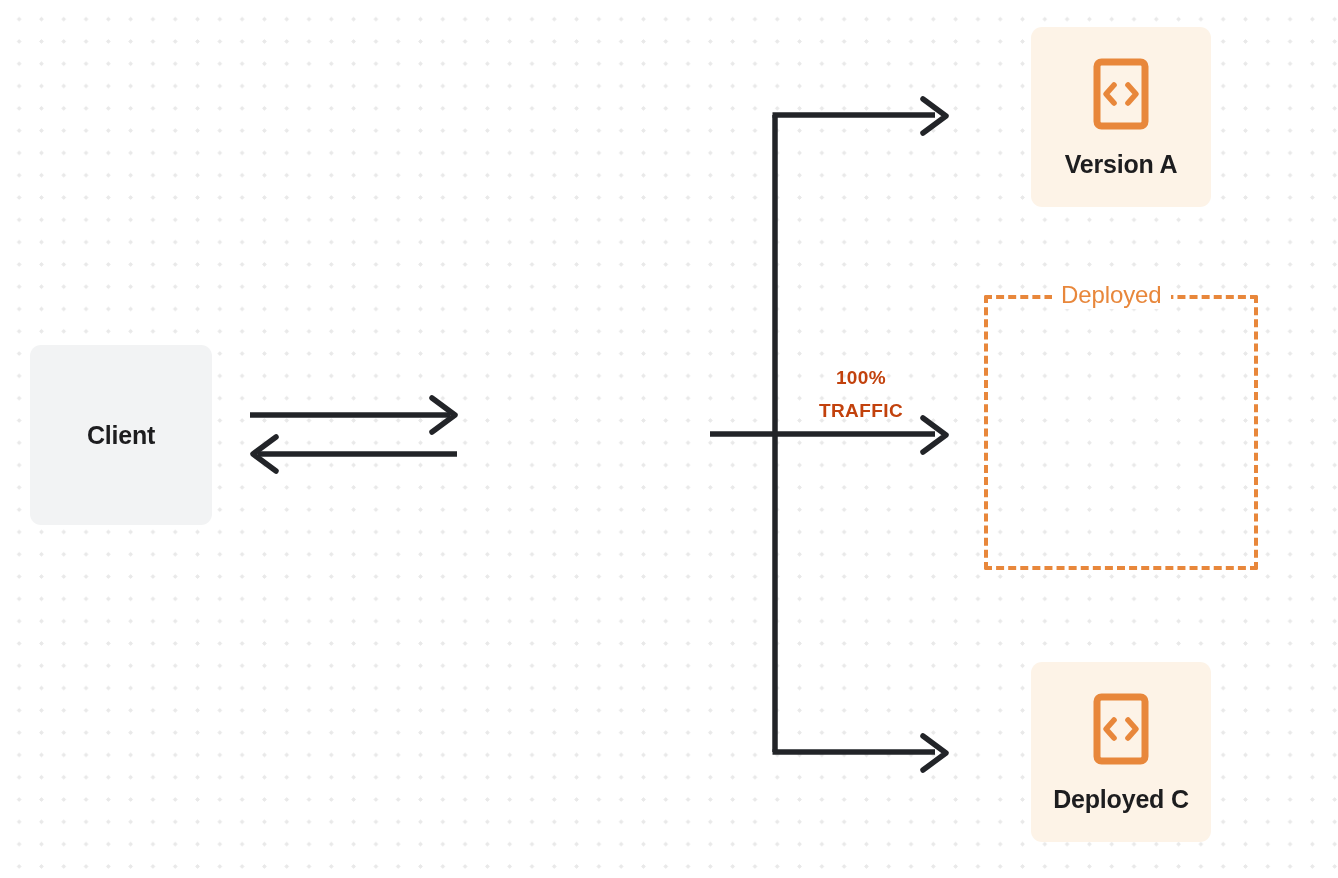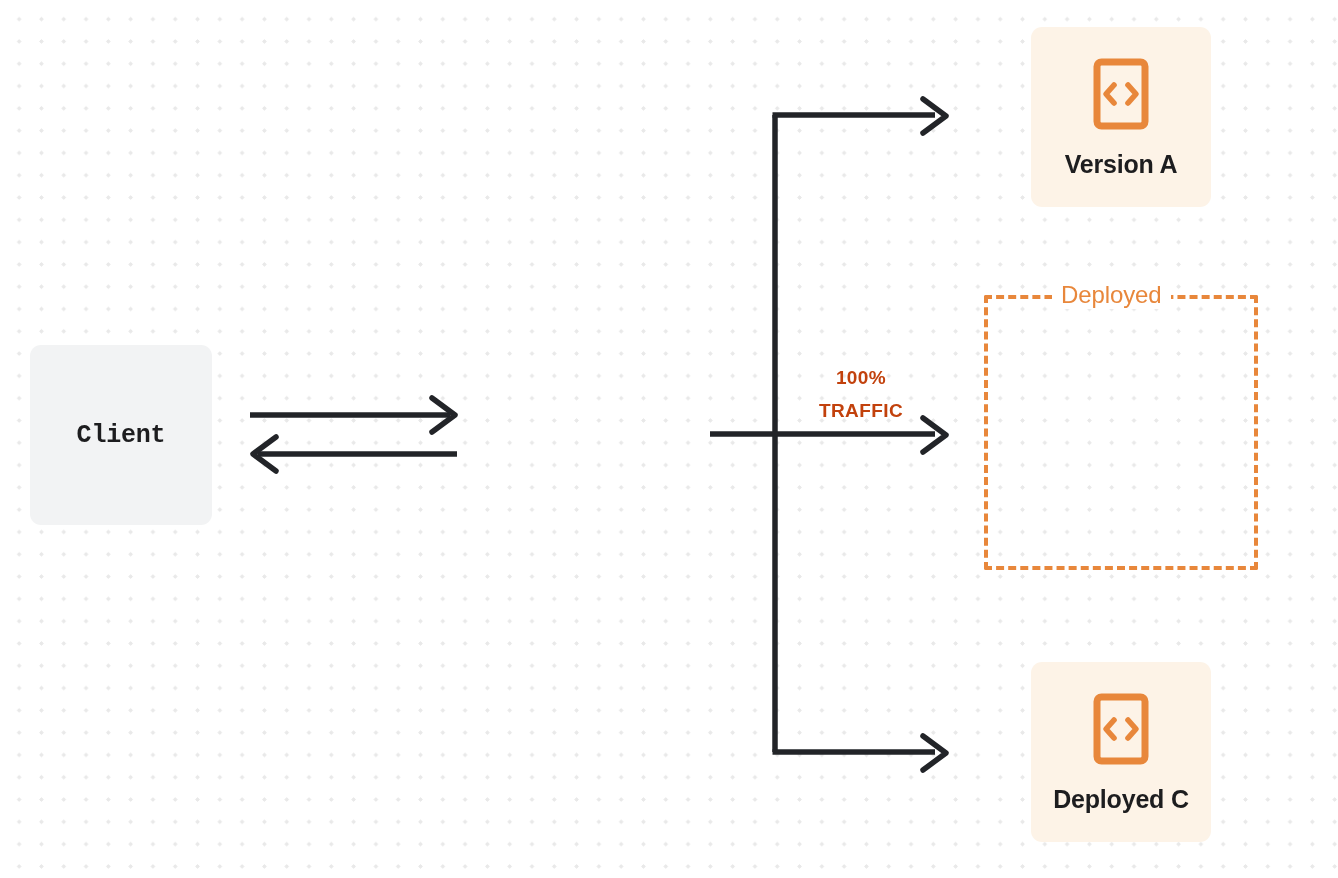--- a/index.html
+++ b/index.html
@@ -46,21 +46,20 @@
     white-space: nowrap;
   }
 
   
   #client-node {
     left: 30px;
     top: 345px;
     width: 182px;
     height: 180px;
     background: #f2f3f4;
-    font-family: Liberation Mono, monospace;
   }
 
   
   #worker-node {
     left: 493px;
     top: 345px;
     width: 182px;
     height: 180px;
     background: #fdf3e7;
   }

